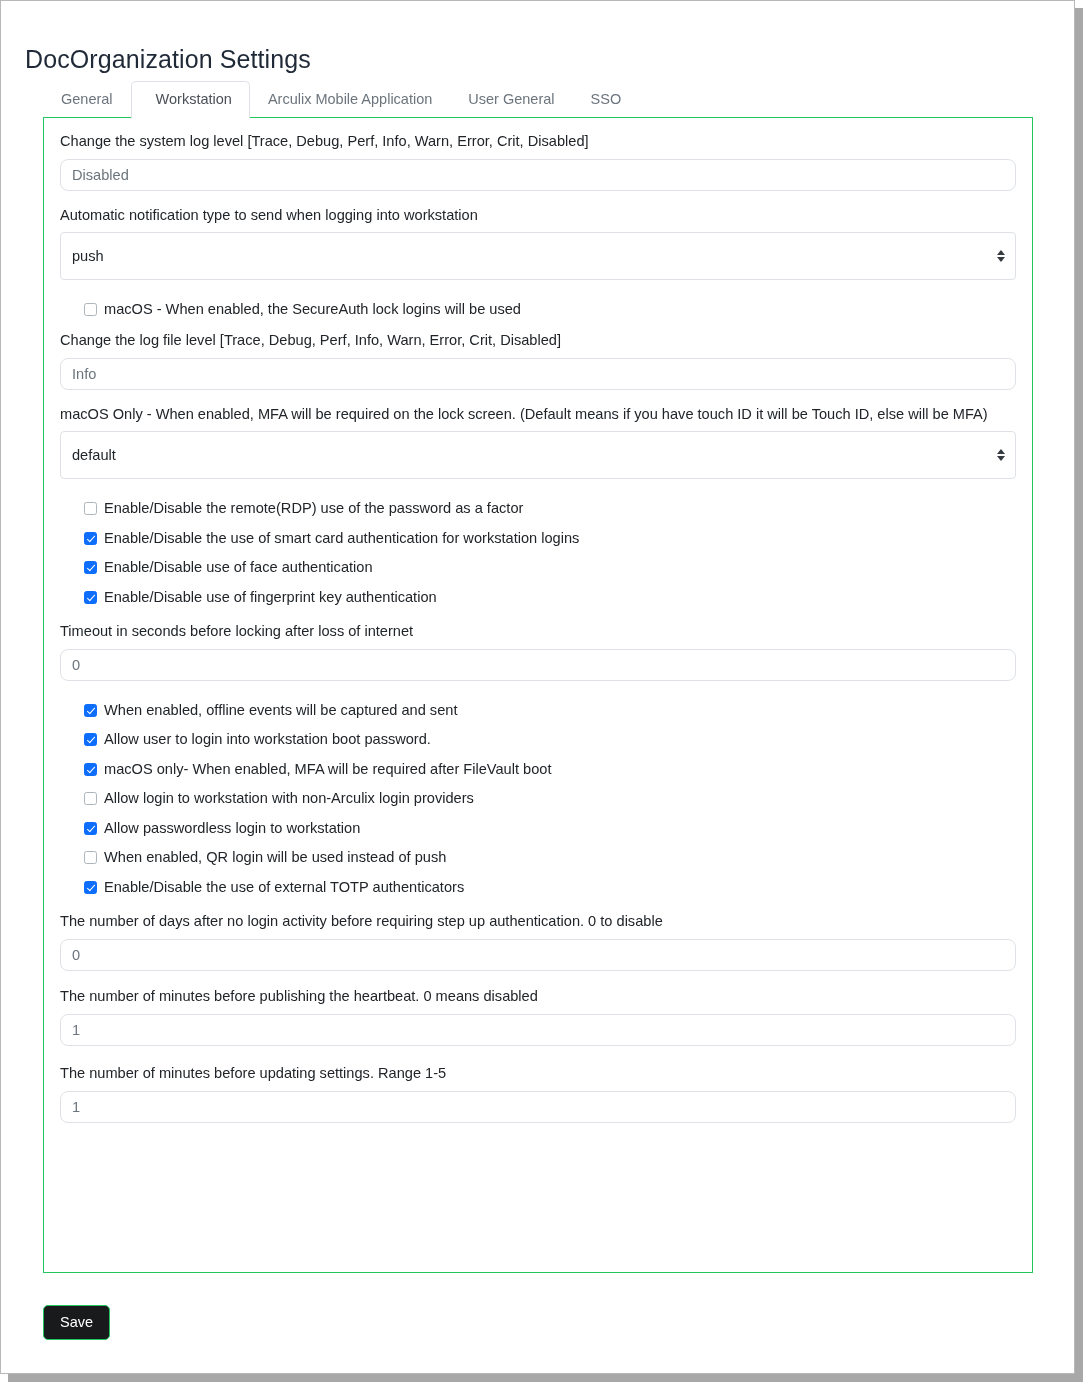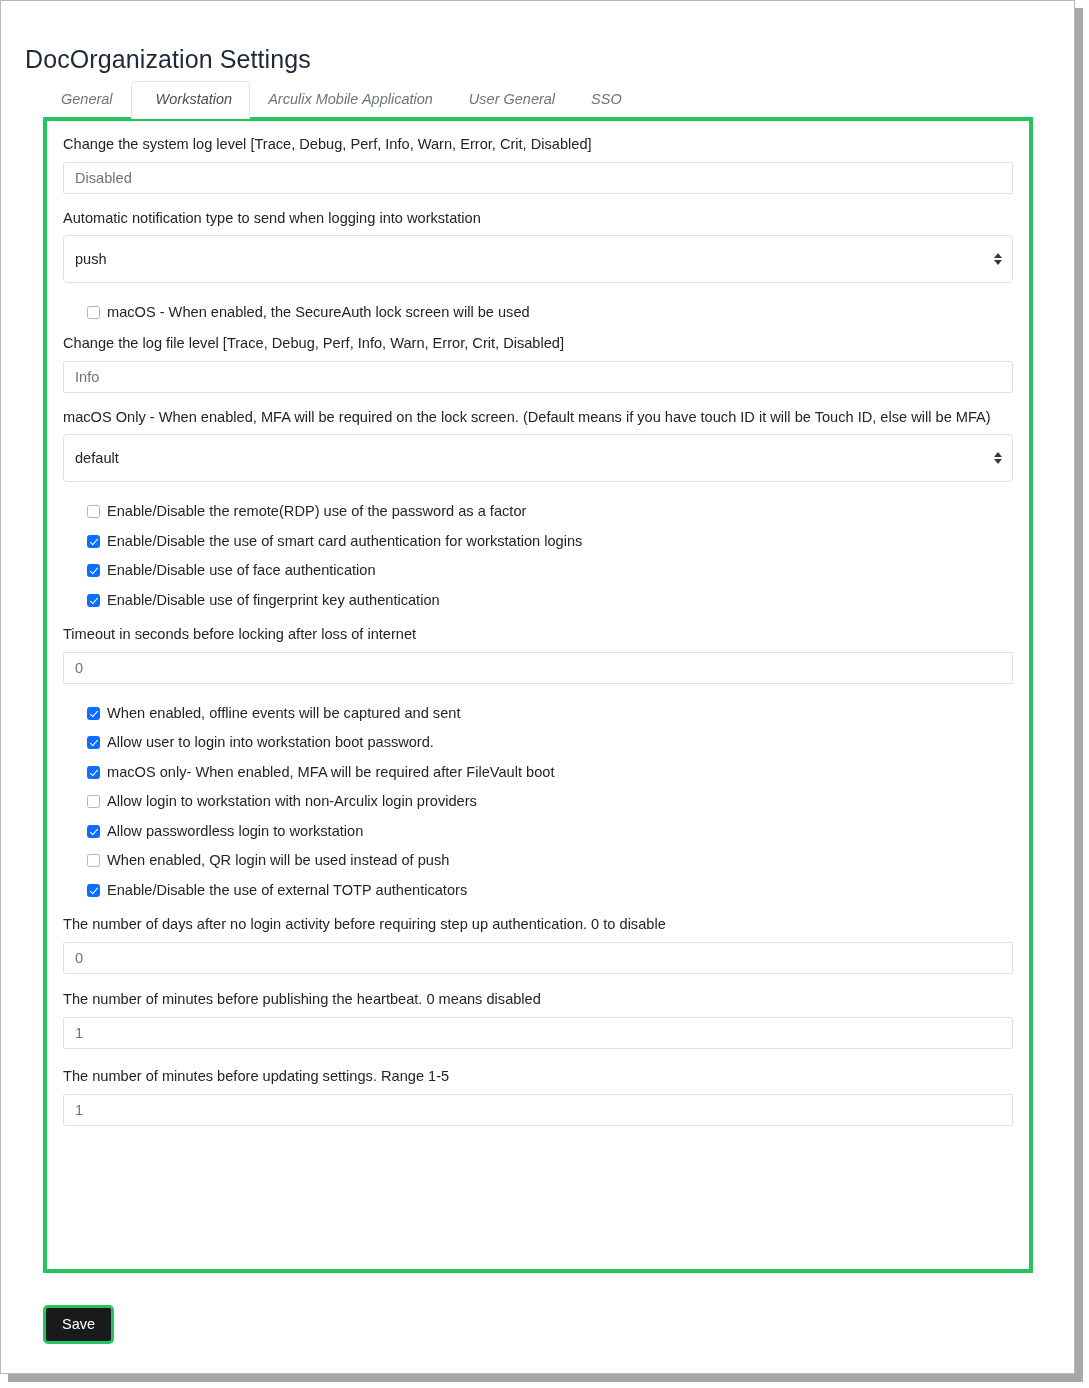--- a/index.html
+++ b/index.html
@@ -54,21 +54,20 @@
     left: 42px;
     top: 80px;
     width: 990px;
   }
   .tab-list {
     display: flex;
     align-items: flex-end;
     height: 37px;
     position: relative;
     z-index: 2;
-    font-style: italic;
   }
   .tab {
     padding: 9px 17px 9px 17px;
     font-size: 14.5px;
     line-height: 1.2;
     color: #6c757d;
     border: 1px solid transparent;
     border-radius: 5px 5px 0 0;
     background: transparent;
     cursor: pointer;
@@ -85,21 +84,21 @@
     padding-left: 24px;
   }
 
   
   .tab-panel {
     position: absolute;
     left: 42px;
     top: 116px;
     width: 990px;
     height: 1156px;
-    border: 4px solid #22c55e;
+    border: 1px solid #22c55e;
     background: #ffffff;
     box-sizing: border-box;
     padding: 14px 16px 16px 16px;
     overflow: hidden;
   }
 
   .field-label {
     display: block;
     font-size: 14.6px;
     color: #212529;
@@ -110,21 +109,21 @@
     display: block;
     width: 100%;
     height: 32px;
     box-sizing: border-box;
     padding: 5px 11px;
     font-family: "Liberation Sans", sans-serif;
     font-size: 14.6px;
     color: #0f172a;
     background: #ffffff;
     border: 1px solid #dee2e6;
-    border-radius: 2px;
+    border-radius: 8px;
     outline: none;
   }
   .text-input::placeholder { color: #6c757d; opacity: 1; }
 
   .select-wrap { position: relative; }
   .select-input {
     display: block;
     width: 100%;
     height: 48px;
     box-sizing: border-box;
@@ -213,21 +212,21 @@
     position: absolute;
     left: 42px;
     top: 1304px;
     min-width: 57px;
     padding: 9px 16px;
     font-family: "Liberation Sans", sans-serif;
     font-size: 14.5px;
     line-height: 1;
     color: #ffffff;
     background: #181a1b;
-    border: 3px solid #22c55e;
+    border: 1px solid #22c55e;
     border-radius: 5px;
     cursor: pointer;
   }
 </style>
 </head>
 <body>
 
 <div class="window-frame">
   <div class="page-inner">
 
@@ -257,21 +256,21 @@
           <span class="select-arrow">
             <i class="up"></i>
               <i class="down"></i>
           </span>
         </div>
       </div>
 
       <div class="check-group">
         <div class="check-row">
           <span class="cbox"></span>
-          <span class="check-label">macOS - When enabled, the SecureAuth lock screen will be used</span>
+          <span class="check-label">macOS - When enabled, the SecureAuth lock logins will be used</span>
         </div>
       </div>
 
       <div class="field-block">
         <label class="field-label">Change the log file level [Trace, Debug, Perf, Info, Warn, Error, Crit, Disabled]</label>
         <input class="text-input" type="text" placeholder="Info" style="">
       </div>
 
       <div class="field-block">
         <label class="field-label">macOS Only - When enabled, MFA will be required on the lock screen. (Default means if you have touch ID it will be Touch ID, else will be MFA)</label>

